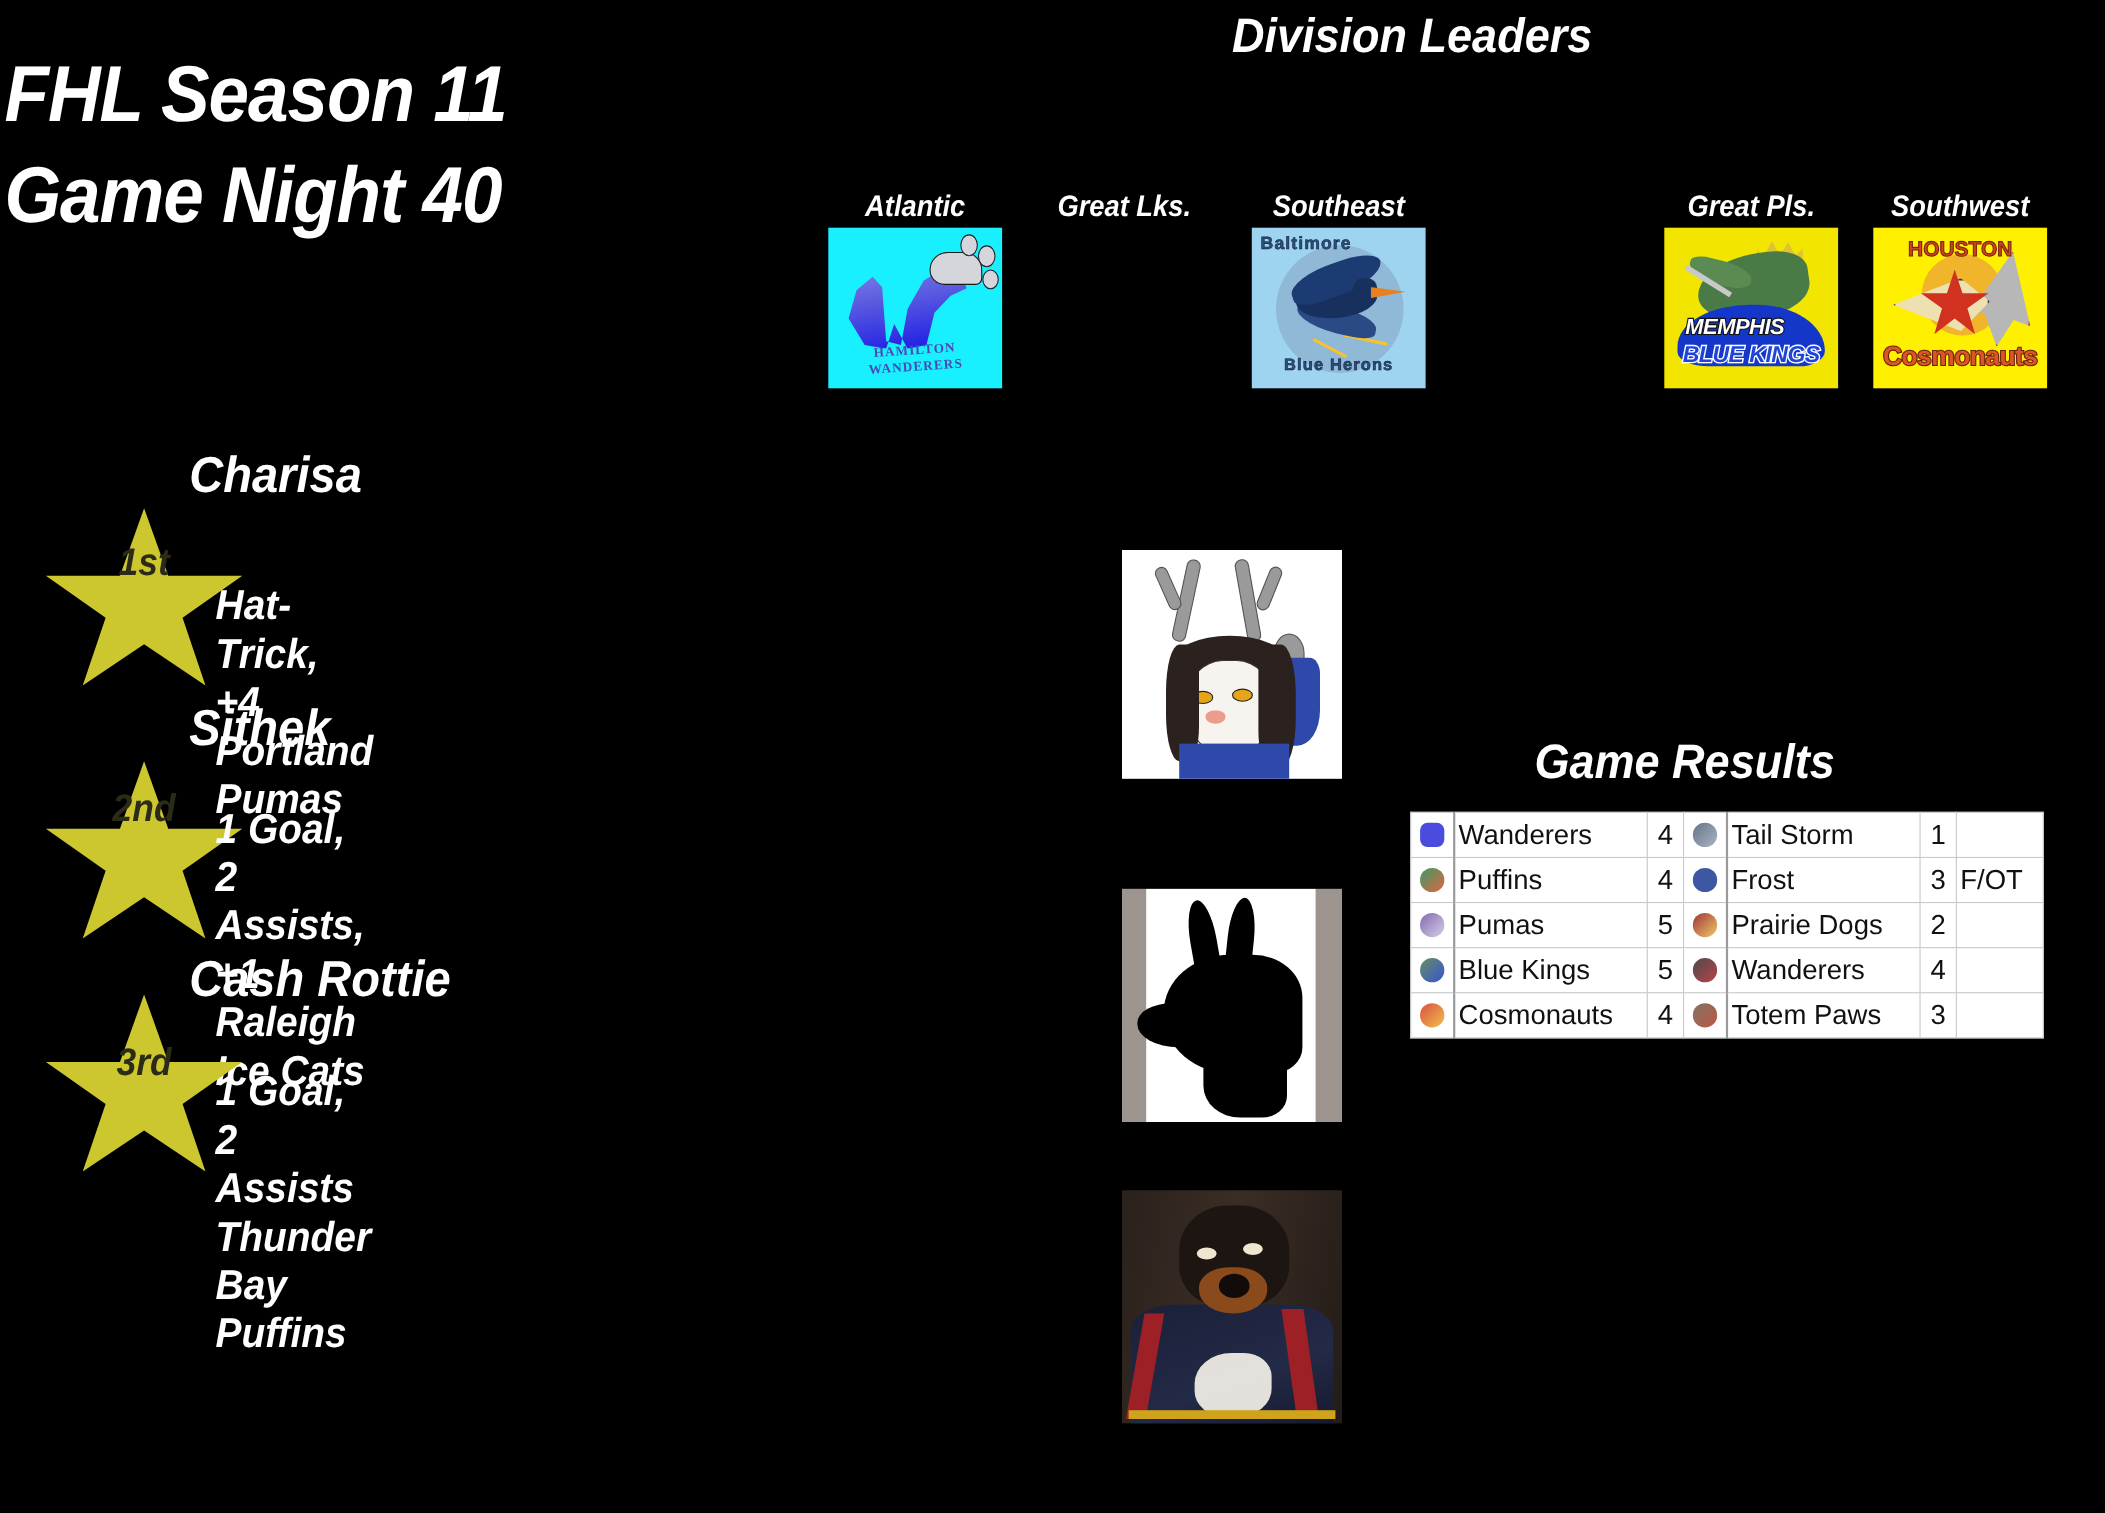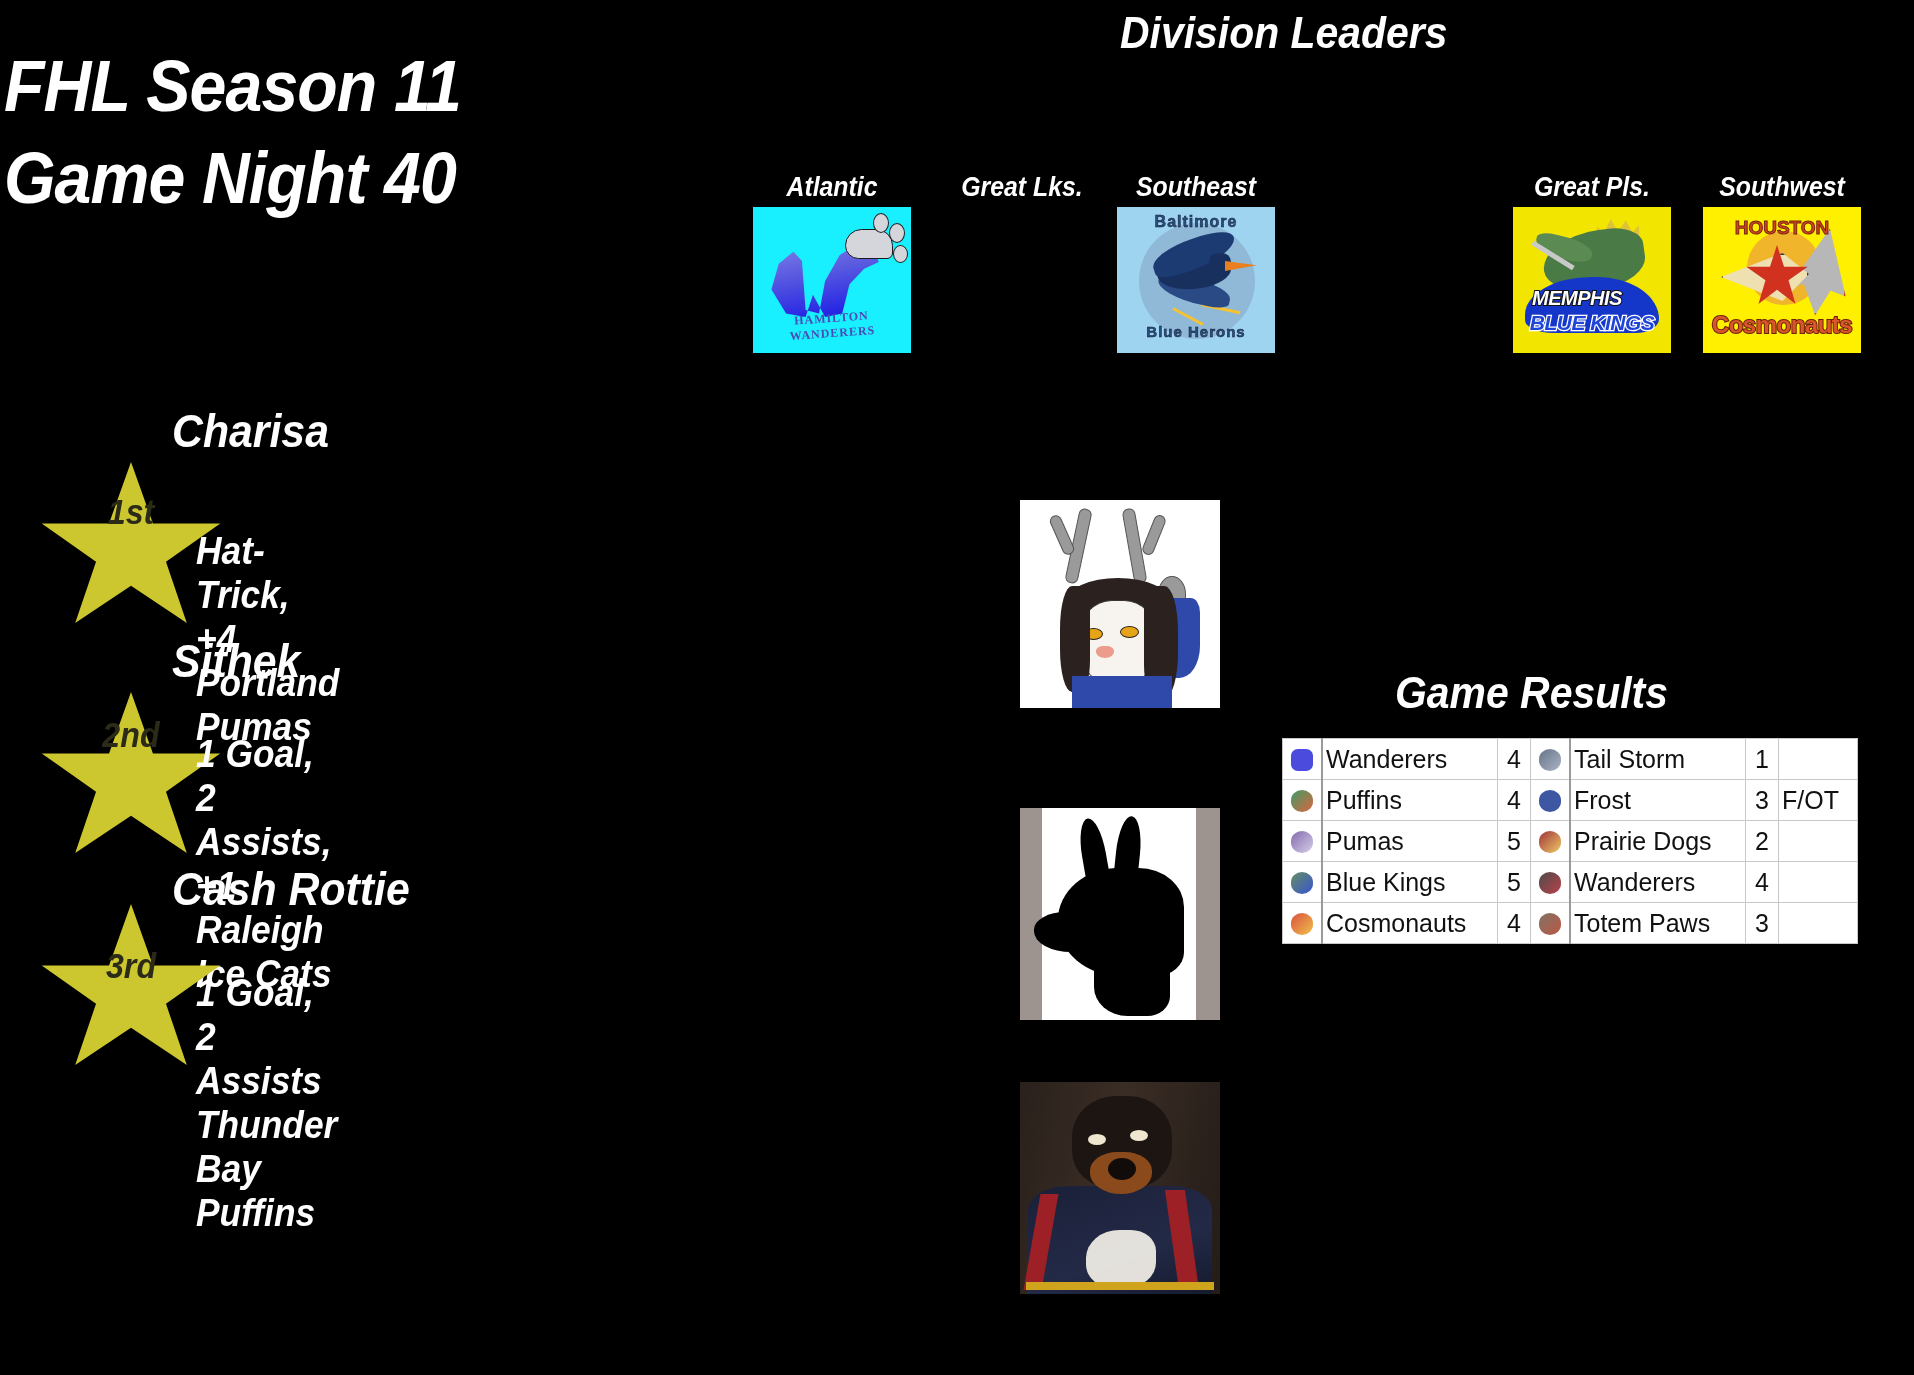--- a/index.html
+++ b/index.html
@@ -69,21 +69,21 @@
     border-radius:50% 40% 50% 60%;transform:rotate(-8deg);}
   .bal-wing{position:absolute;left:34px;top:32px;width:86px;height:30px;background:#1d3b73;
     border-radius:60% 40% 70% 30%;transform:rotate(-18deg);}
   .bal-wing2{position:absolute;left:40px;top:72px;width:74px;height:24px;background:#2a4a85;
     border-radius:40% 60% 30% 70%;transform:rotate(12deg);}
   .bal-neck{position:absolute;left:92px;top:46px;width:22px;height:22px;background:#17305e;
     border-radius:40%;}
   .bal-beak{position:absolute;left:108px;top:54px;width:32px;height:10px;background:#e8801f;
     clip-path:polygon(0 0,100% 42%,0 100%);}
   .bal-leg{position:absolute;background:#f6c231;height:3px;transform-origin:left center;}
-  .bal-top{position:absolute;left:8px;top:6px;width:142px;text-align:center;color:#2d4d7a;
+  .bal-top{position:absolute;left:8px;top:6px;width:142px;color:#2d4d7a;
     font-size:16px;font-weight:bold;letter-spacing:1px;-webkit-text-stroke:0.5px #0e1f3c;}
   .bal-bot{position:absolute;left:8px;top:116px;width:142px;text-align:center;color:#2d4d7a;
     font-size:15px;font-weight:bold;letter-spacing:1px;-webkit-text-stroke:0.5px #0e1f3c;}
 
   
   .lg-sas{background:#8e0f18;}
   .sas-ring{position:absolute;left:24px;top:20px;width:112px;height:108px;border-radius:50%;
     border:5px solid #e8b93a;}
   .sas-bar{position:absolute;left:36px;top:62px;width:88px;height:14px;background:#e8b93a;}
   .sas-dog{position:absolute;left:56px;top:34px;width:50px;height:84px;background:#edc04a;
@@ -242,21 +242,21 @@
       <div class="ham-paw" style="left:136px;top:16px;width:14px;height:18px"></div>
       <div class="ham-paw" style="left:140px;top:38px;width:13px;height:16px"></div>
       <div class="ham-txt">HAMILTON  WANDERERS</div>
     </div>
   </div>
 
   <div class="div-cell" style="left:190px">
     <div class="div-label">Great Lks.</div>
   </div>
 
-  <div class="div-cell" style="left:364px">
+  <div class="div-cell" style="left:385px">
     <div class="div-label">Southeast</div>
     <div class="logo-box lg-bal">
       <div class="bal-circ"></div>
       <div class="bal-leg" style="left:56px;top:100px;width:34px;transform:rotate(28deg)"></div>
       <div class="bal-leg" style="left:84px;top:96px;width:40px;transform:rotate(12deg)"></div>
       <div class="bal-wing2"></div>
       <div class="bal-body"></div>
       <div class="bal-wing"></div>
       <div class="bal-neck"></div>
       <div class="bal-beak"></div>

